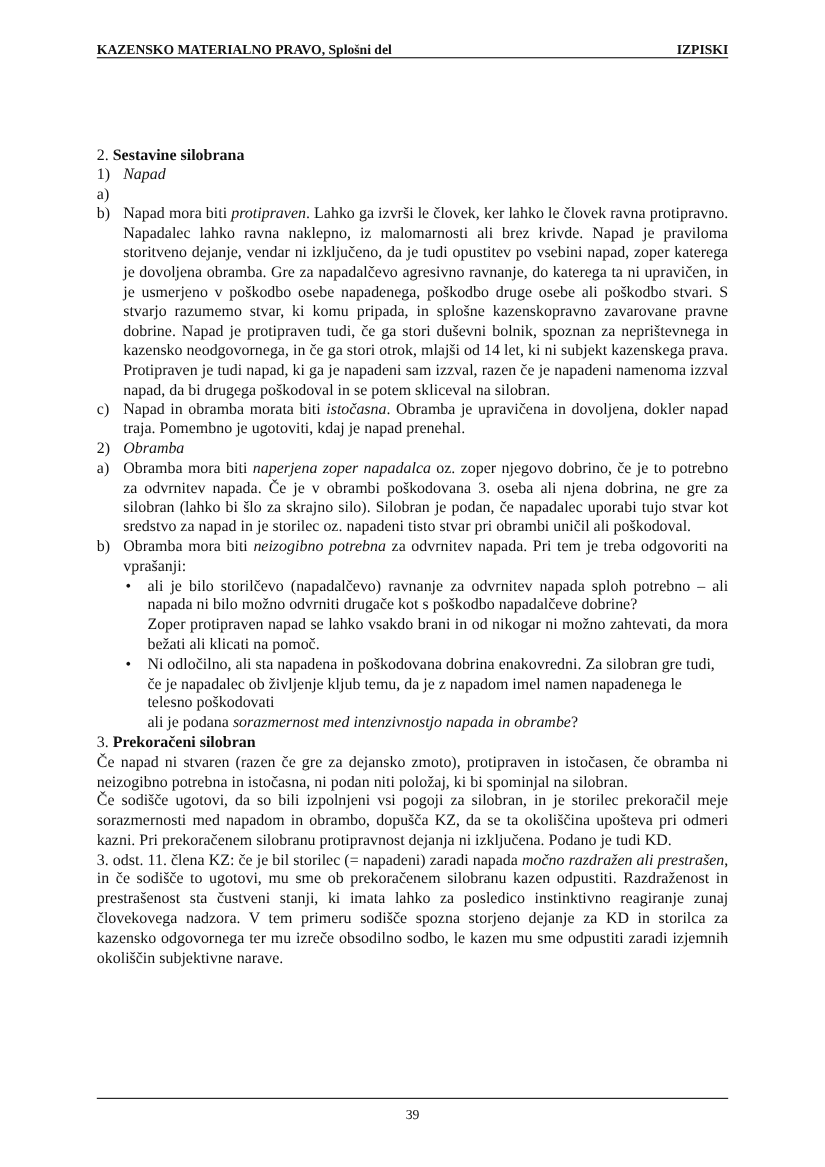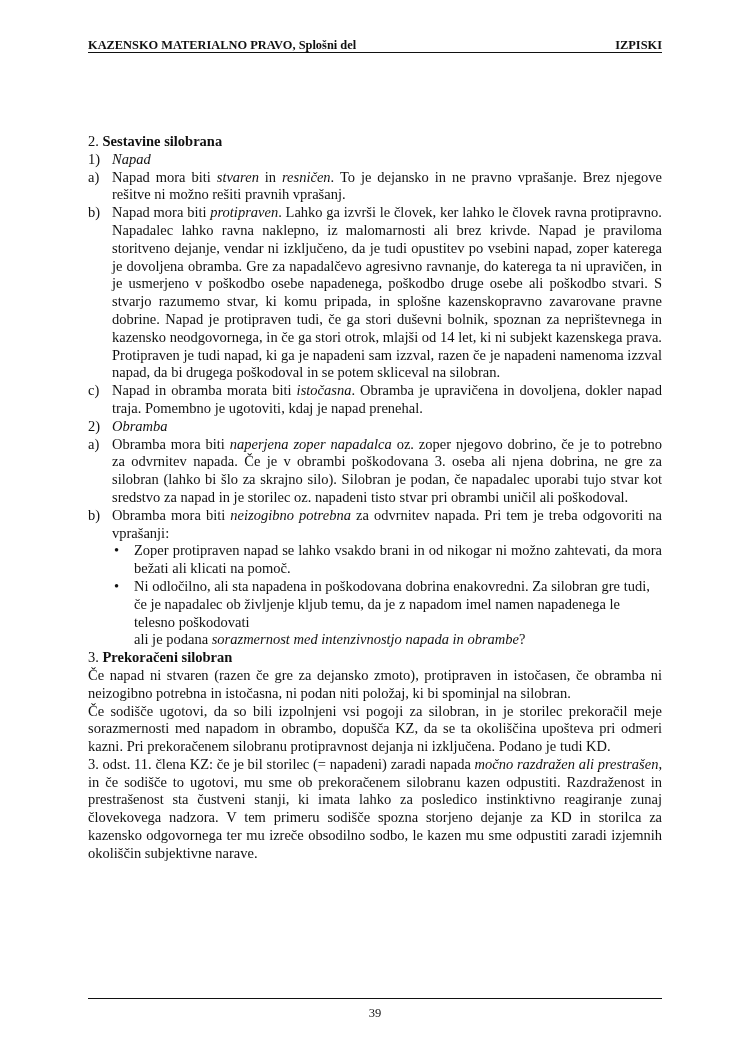--- a/index.html
+++ b/index.html
@@ -50,21 +50,20 @@
   <p><span>2. </span><b>Sestavine silobrana</b></p>
 
   <div class="row">
     <span class="lbl">1)</span>
     <i>Napad</i>
   </div>
 
   <div class="row">
     <span class="lbl">a)</span>
     <div class="body">
-      <p><span>Napad mora biti </span><i>stvaren</i><span> in </span><i>resničen</i><span>. To je dejansko in ne pravno vprašanje. Brez njegove rešitve ni možno rešiti pravnih vprašanj.</span></p>
     </div>
   </div>
 
   <div class="row">
     <span class="lbl">b)</span>
     <div class="body">
       <p><span>Napad mora biti </span><i>protipraven</i><span>. Lahko ga izvrši le človek, ker lahko le človek ravna protipravno. Napadalec lahko ravna naklepno, iz malomarnosti ali brez krivde. Napad je praviloma storitveno dejanje, vendar ni izključeno, da je tudi opustitev po vsebini napad, zoper katerega je dovoljena obramba. Gre za napadalčevo agresivno ravnanje, do katerega ta ni upravičen, in je usmerjeno v poškodbo osebe napadenega, poškodbo druge osebe ali poškodbo stvari. S stvarjo razumemo stvar, ki komu pripada, in splošne kazenskopravno zavarovane pravne dobrine. Napad je protipraven tudi, če ga stori duševni bolnik, spoznan za neprištevnega in kazensko neodgovornega, in če ga stori otrok, mlajši od 14 let, ki ni subjekt kazenskega prava. Protipraven je tudi napad, ki ga je napadeni sam izzval, razen če je napadeni namenoma izzval napad, da bi drugega poškodoval in se potem skliceval na silobran.</span></p>
     </div>
   </div>
 
@@ -92,20 +91,21 @@
     <span class="lbl">b)</span>
     <div class="body">
       <p><span>Obramba mora biti </span><i>neizogibno potrebna</i><span> za odvrnitev napada. Pri tem je treba odgovoriti na vprašanji:</span></p>
     </div>
   </div>
 
   <div class="bullets">
     <div class="bullet-row">
       <span class="bullet-mark">•</span>
       <div class="body">
+        <p><span>ali je bilo storilčevo (napadalčevo) ravnanje za odvrnitev napada sploh potrebno – ali napada ni bilo možno odvrniti drugače kot s poškodbo napadalčeve dobrine?</span><i></i><span></span></p>
         <p>Zoper protipraven napad se lahko vsakdo brani in od nikogar ni možno zahtevati, da mora bežati ali klicati na pomoč.</p>
       </div>
     </div>
     <div class="bullet-row">
       <span class="bullet-mark">•</span>
       <div class="body">
         <p style="text-align:left">Ni odločilno, ali sta napadena in poškodovana dobrina enakovredni. Za silobran gre tudi, če je napadalec ob življenje kljub temu, da je z napadom imel namen napadenega le telesno poškodovati</p>
         <p><span>ali je podana </span><i>sorazmernost med intenzivnostjo napada in obrambe</i><span>?</span></p>
       </div>
     </div>

